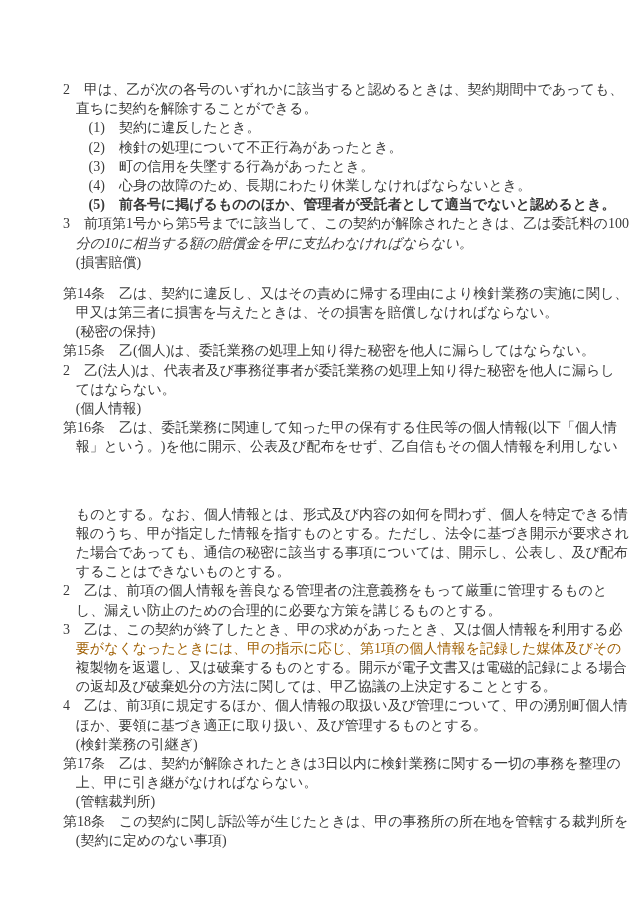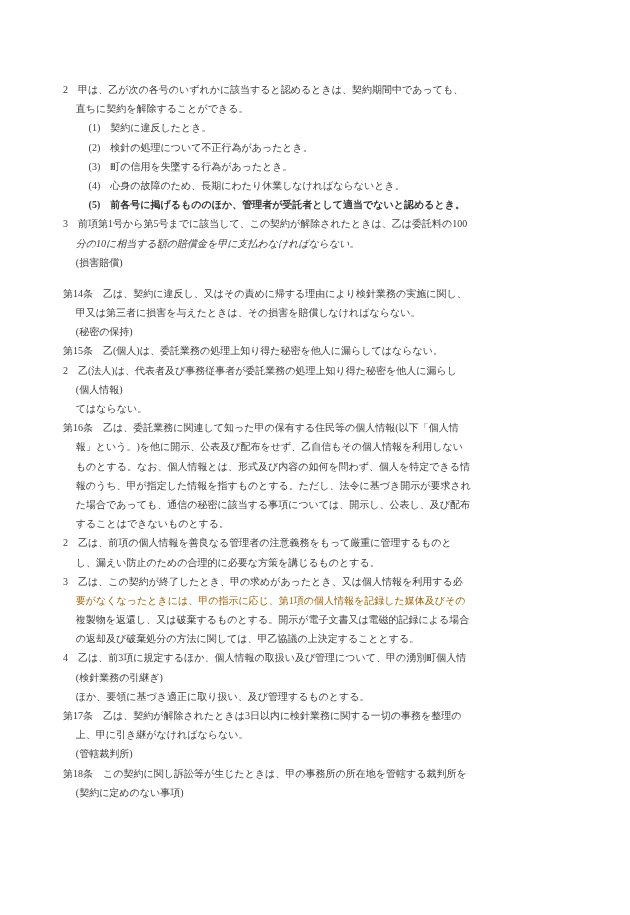--- a/index.html
+++ b/index.html
@@ -19,21 +19,21 @@
     background: #ffffff;
   }
   .text-block {
     position: absolute;
     left: 63px;
     top: 80px;
     width: 504px;
   }
   .line {
     font-family: "Liberation Serif", "DejaVu Serif", serif;
-    font-size: 10px;
+    font-size: 14px;
     line-height: 19.2px;
     height: 19.2px;
     color: #3a3a3a;
     white-space: nowrap;
     letter-spacing: 0;
   }
   .indent-0 { padding-left: 0; }
   .indent-1 { padding-left: 12.8px; }
   .indent-2 { padding-left: 25.6px; }
 </style>
@@ -51,36 +51,36 @@
       <div class="line indent-2" style="color: rgb(58, 58, 58);">(4)　心身の故障のため、長期にわたり休業しなければならないとき。</div>
       <div class="line indent-2" style="color: rgb(58, 58, 58); font-weight: bold;">(5)　前各号に掲げるもののほか、管理者が受託者として適当でないと認めるとき。</div>
       <div class="line indent-0" style="color: rgb(58, 58, 58);">3　前項第1号から第5号までに該当して、この契約が解除されたときは、乙は委託料の100</div>
       <div class="line indent-1" style="color: rgb(58, 58, 58); font-style: italic;">分の10に相当する額の賠償金を甲に支払わなければならない。</div>
       <div class="line indent-1" style="color: rgb(58, 58, 58);">(損害賠償)</div>
       <div class="line indent-0" style="color: rgb(58, 58, 58); margin-top: 12px;">第14条　乙は、契約に違反し、又はその責めに帰する理由により検針業務の実施に関し、</div>
       <div class="line indent-1" style="color: rgb(58, 58, 58);">甲又は第三者に損害を与えたときは、その損害を賠償しなければならない。</div>
       <div class="line indent-1" style="color: rgb(58, 58, 58);">(秘密の保持)</div>
       <div class="line indent-0" style="color: rgb(58, 58, 58);">第15条　乙(個人)は、委託業務の処理上知り得た秘密を他人に漏らしてはならない。</div>
       <div class="line indent-0" style="color: rgb(58, 58, 58);">2　乙(法人)は、代表者及び事務従事者が委託業務の処理上知り得た秘密を他人に漏らし</div>
+      <div class="line indent-1" style="color: rgb(58, 58, 58);">てはならない。</div>
       <div class="line indent-1" style="color: rgb(58, 58, 58);">(個人情報)</div>
-      <div class="line indent-1" style="color: rgb(58, 58, 58);">てはならない。</div>
       <div class="line indent-0" style="color: rgb(58, 58, 58);">第16条　乙は、委託業務に関連して知った甲の保有する住民等の個人情報(以下「個人情</div>
       <div class="line indent-1" style="color: rgb(58, 58, 58);">報」という。)を他に開示、公表及び配布をせず、乙自信もその個人情報を利用しない</div>
-      <div class="line indent-1" style="color: rgb(58, 58, 58);">ものとする。なお、個人情報とは、形式及び内容の如何を問わず、個人を特定できる情</div>
+      <div class="line indent-1" style="color: rgb(58, 58, 58); margin-top: 48px;">ものとする。なお、個人情報とは、形式及び内容の如何を問わず、個人を特定できる情</div>
       <div class="line indent-1" style="color: rgb(58, 58, 58);">報のうち、甲が指定した情報を指すものとする。ただし、法令に基づき開示が要求され</div>
       <div class="line indent-1" style="color: rgb(58, 58, 58);">た場合であっても、通信の秘密に該当する事項については、開示し、公表し、及び配布</div>
       <div class="line indent-1" style="color: rgb(58, 58, 58);">することはできないものとする。</div>
       <div class="line indent-0" style="color: rgb(58, 58, 58);">2　乙は、前項の個人情報を善良なる管理者の注意義務をもって厳重に管理するものと</div>
       <div class="line indent-1" style="color: rgb(58, 58, 58);">し、漏えい防止のための合理的に必要な方策を講じるものとする。</div>
       <div class="line indent-0" style="color: rgb(58, 58, 58);">3　乙は、この契約が終了したとき、甲の求めがあったとき、又は個人情報を利用する必</div>
       <div class="line indent-1" style="color: #a16207;">要がなくなったときには、甲の指示に応じ、第1項の個人情報を記録した媒体及びその</div>
       <div class="line indent-1" style="color: rgb(58, 58, 58);">複製物を返還し、又は破棄するものとする。開示が電子文書又は電磁的記録による場合</div>
       <div class="line indent-1" style="color: rgb(58, 58, 58);">の返却及び破棄処分の方法に関しては、甲乙協議の上決定することとする。</div>
       <div class="line indent-0" style="color: rgb(58, 58, 58);">4　乙は、前3項に規定するほか、個人情報の取扱い及び管理について、甲の湧別町個人情</div>
+      <div class="line indent-1" style="color: rgb(58, 58, 58);">ほか、要領に基づき適正に取り扱い、及び管理するものとする。</div>
       <div class="line indent-1" style="color: rgb(58, 58, 58);">(検針業務の引継ぎ)</div>
-      <div class="line indent-1" style="color: rgb(58, 58, 58);">ほか、要領に基づき適正に取り扱い、及び管理するものとする。</div>
       <div class="line indent-0" style="color: rgb(58, 58, 58);">第17条　乙は、契約が解除されたときは3日以内に検針業務に関する一切の事務を整理の</div>
       <div class="line indent-1" style="color: rgb(58, 58, 58);">上、甲に引き継がなければならない。</div>
       <div class="line indent-1" style="color: rgb(58, 58, 58);">(管轄裁判所)</div>
       <div class="line indent-0" style="color: rgb(58, 58, 58);">第18条　この契約に関し訴訟等が生じたときは、甲の事務所の所在地を管轄する裁判所を</div>
       <div class="line indent-1" style="color: rgb(58, 58, 58);">(契約に定めのない事項)</div>
     </div>
 </div>
 
 </body></html>

